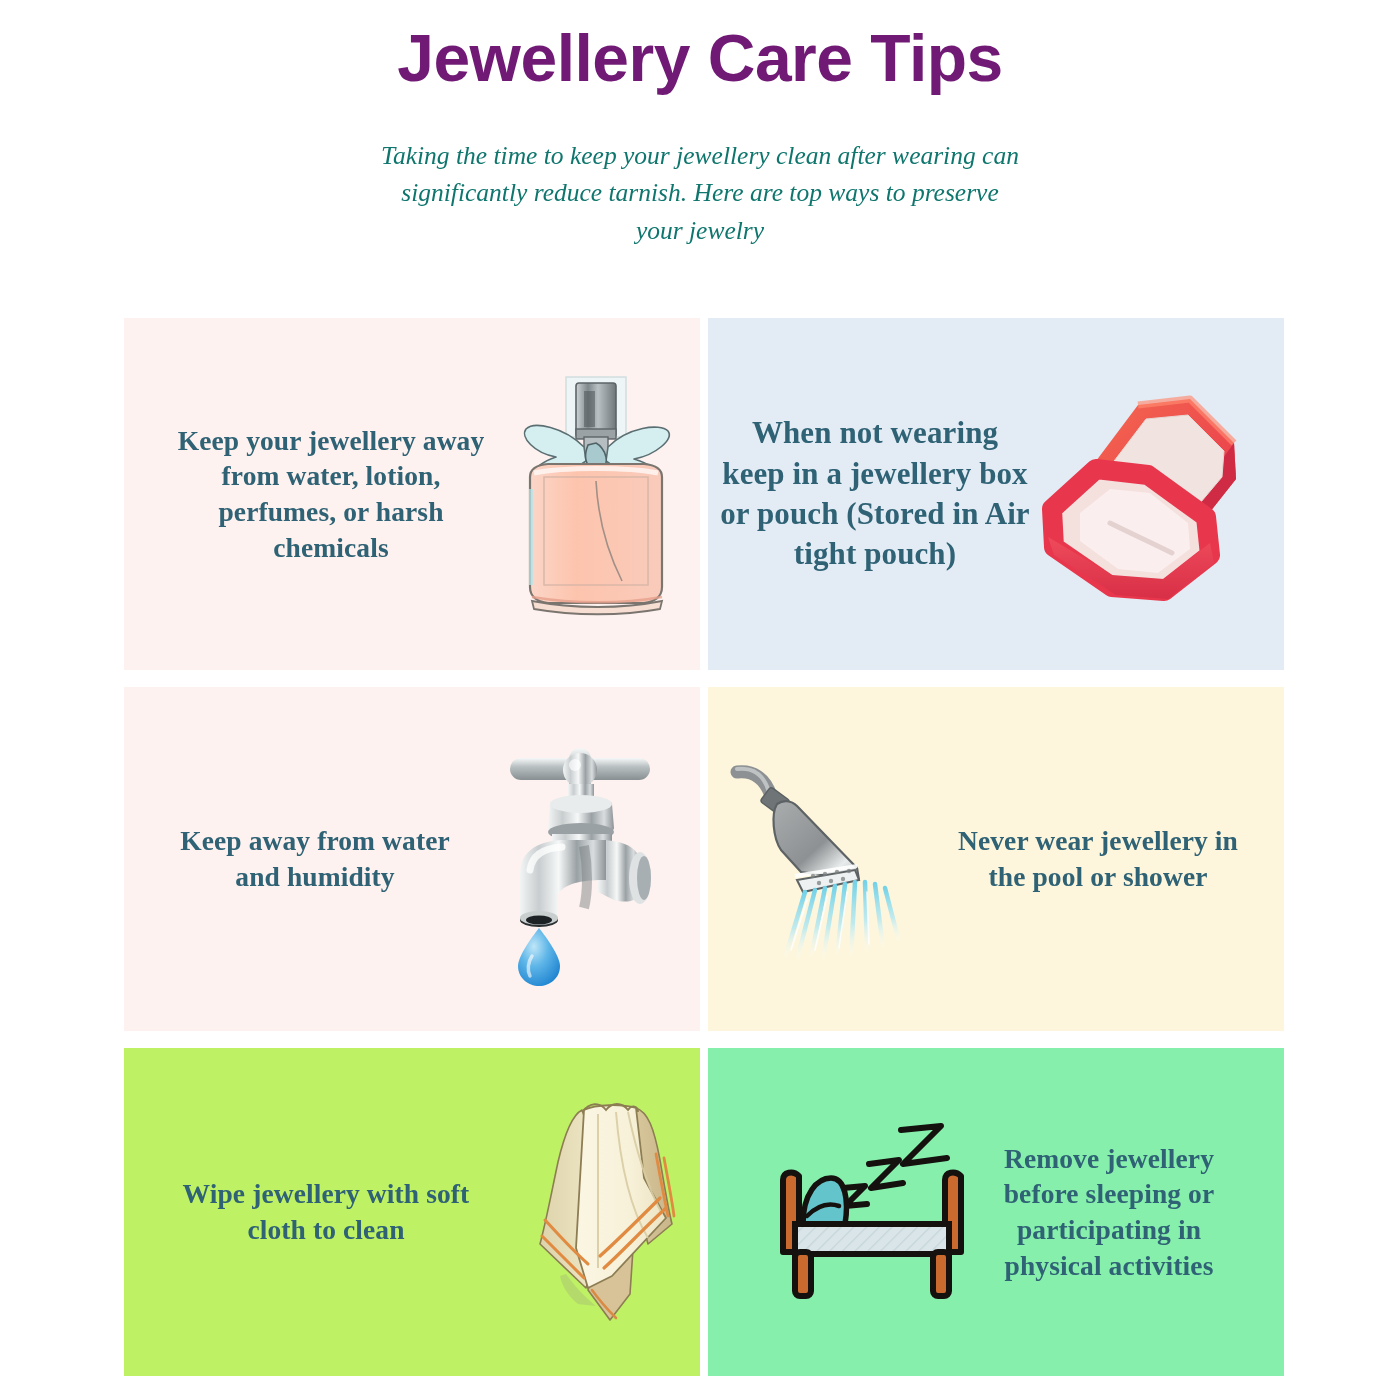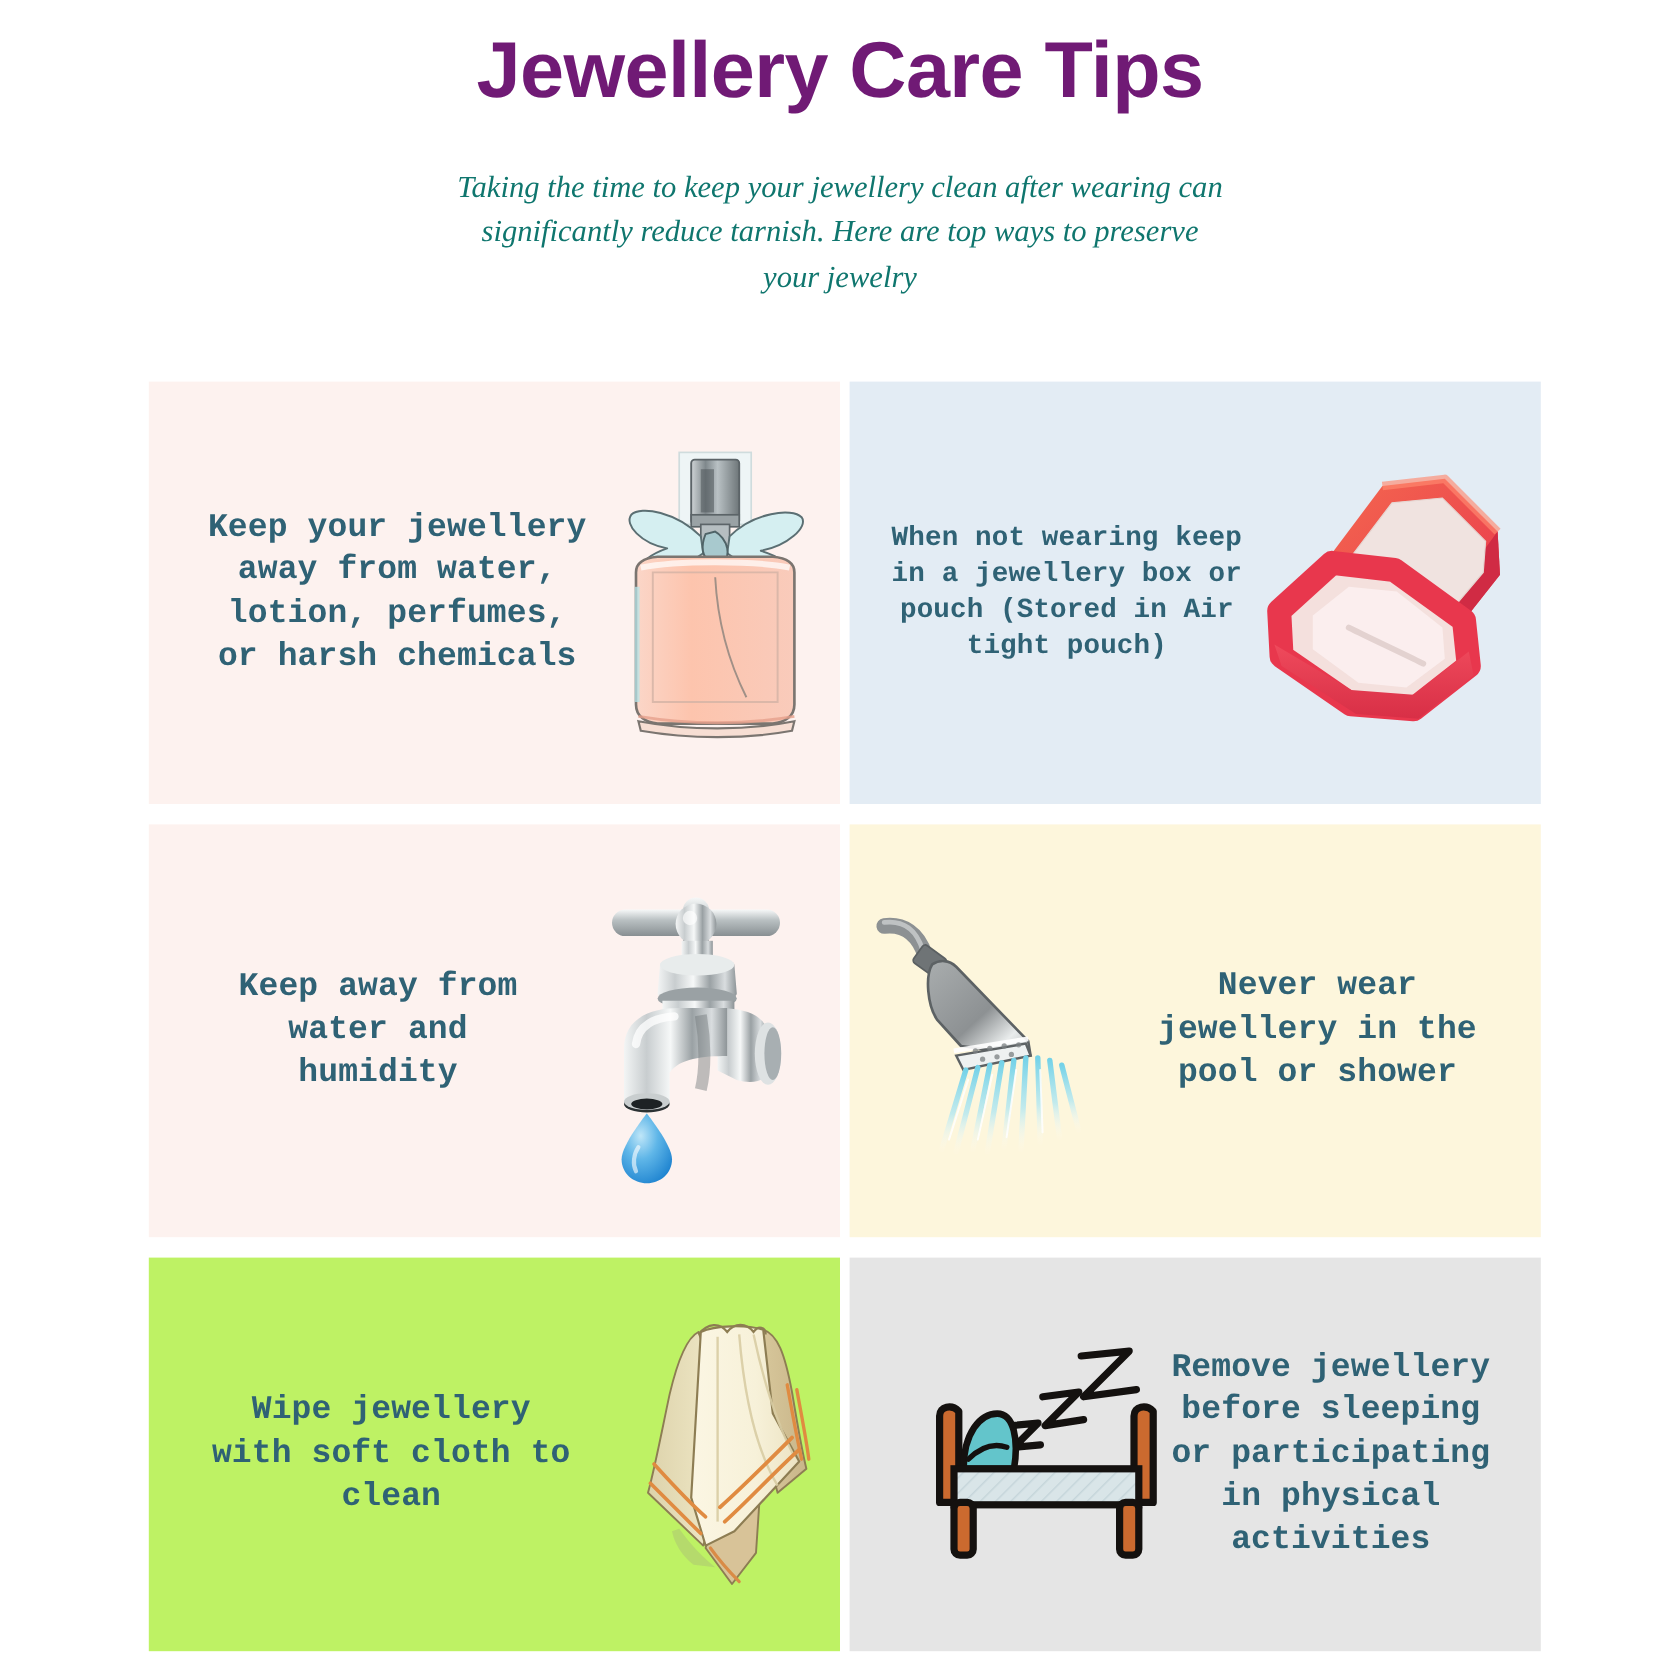--- a/index.html
+++ b/index.html
@@ -51,35 +51,35 @@
     overflow:hidden;
     box-sizing:border-box;
   }
   .card.text-left{flex-direction:row;}
   .card.text-right{flex-direction:row-reverse;}
 
   .card-text{
     flex:0 0 auto;
     text-align:center;
     color:#2f6275;
-    font-family:Liberation Mono, monospace;
+    font-family:Liberation Serif, serif;
     font-weight:bold;
     line-height:1.30;
     letter-spacing:0.1px;
   }
   .art{
     flex:0 0 auto;
     position:relative;
   }
 
   
   #card-1 .card-text{width:330px;font-size:27.5px;margin-left:42px;}
   #card-1 .art{width:185px;height:250px;margin-left:8px;}
 
-  #card-2 .card-text{width:310px;font-size:23px;margin-left:26px;}
+  #card-2 .card-text{width:310px;font-size:31px;margin-left:12px;}
   #card-2 .art{width:215px;height:235px;margin-left:8px;}
 
   #card-3 .card-text{width:300px;font-size:27.5px;margin-right:36px;}
   #card-3 .art{width:215px;height:215px;margin-left:32px;}
 
   #card-4 .card-text{width:278px;font-size:27.5px;margin-left:52px;}
   #card-4 .art{width:185px;height:235px;margin-left:34px;}
 
   #card-5 .card-text{width:300px;font-size:27.5px;margin-left:52px;}
   #card-5 .art{width:175px;height:228px;margin-left:50px;}
@@ -352,21 +352,21 @@
           <g fill="none" stroke="#e08b41" stroke-width="2.8" stroke-linecap="round">
             <path d="M130 56 C 134 78, 138 100, 142 118"></path>
             <path d="M138 60 C 142 82, 146 102, 148 118"></path>
           </g>
 
           <path d="M66 192 C 76 206, 84 214, 90 220" fill="none" stroke="#d98b46" stroke-width="2.6" stroke-linecap="round"></path>
         </svg>
       </div>
     </div>
 
-    <div class="card text-right" id="card-6" style="background:#e5e5e5;">
+    <div class="card text-right" id="card-6" style="background:#86efac;">
       <div class="card-text">Remove jewellery before sleeping or participating in physical activities</div>
       <div class="art">
         <svg viewBox="0 0 205 185" xmlns="http://www.w3.org/2000/svg">
           <defs>
             <pattern id="hatch" width="9" height="9" patternTransform="rotate(45)" patternUnits="userSpaceOnUse">
               <rect width="9" height="9" fill="#d9e5e8"></rect>
               <line x1="0" y1="0" x2="0" y2="9" stroke="#c5d5da" stroke-width="2.4"></line>
             </pattern>
           </defs>
 

